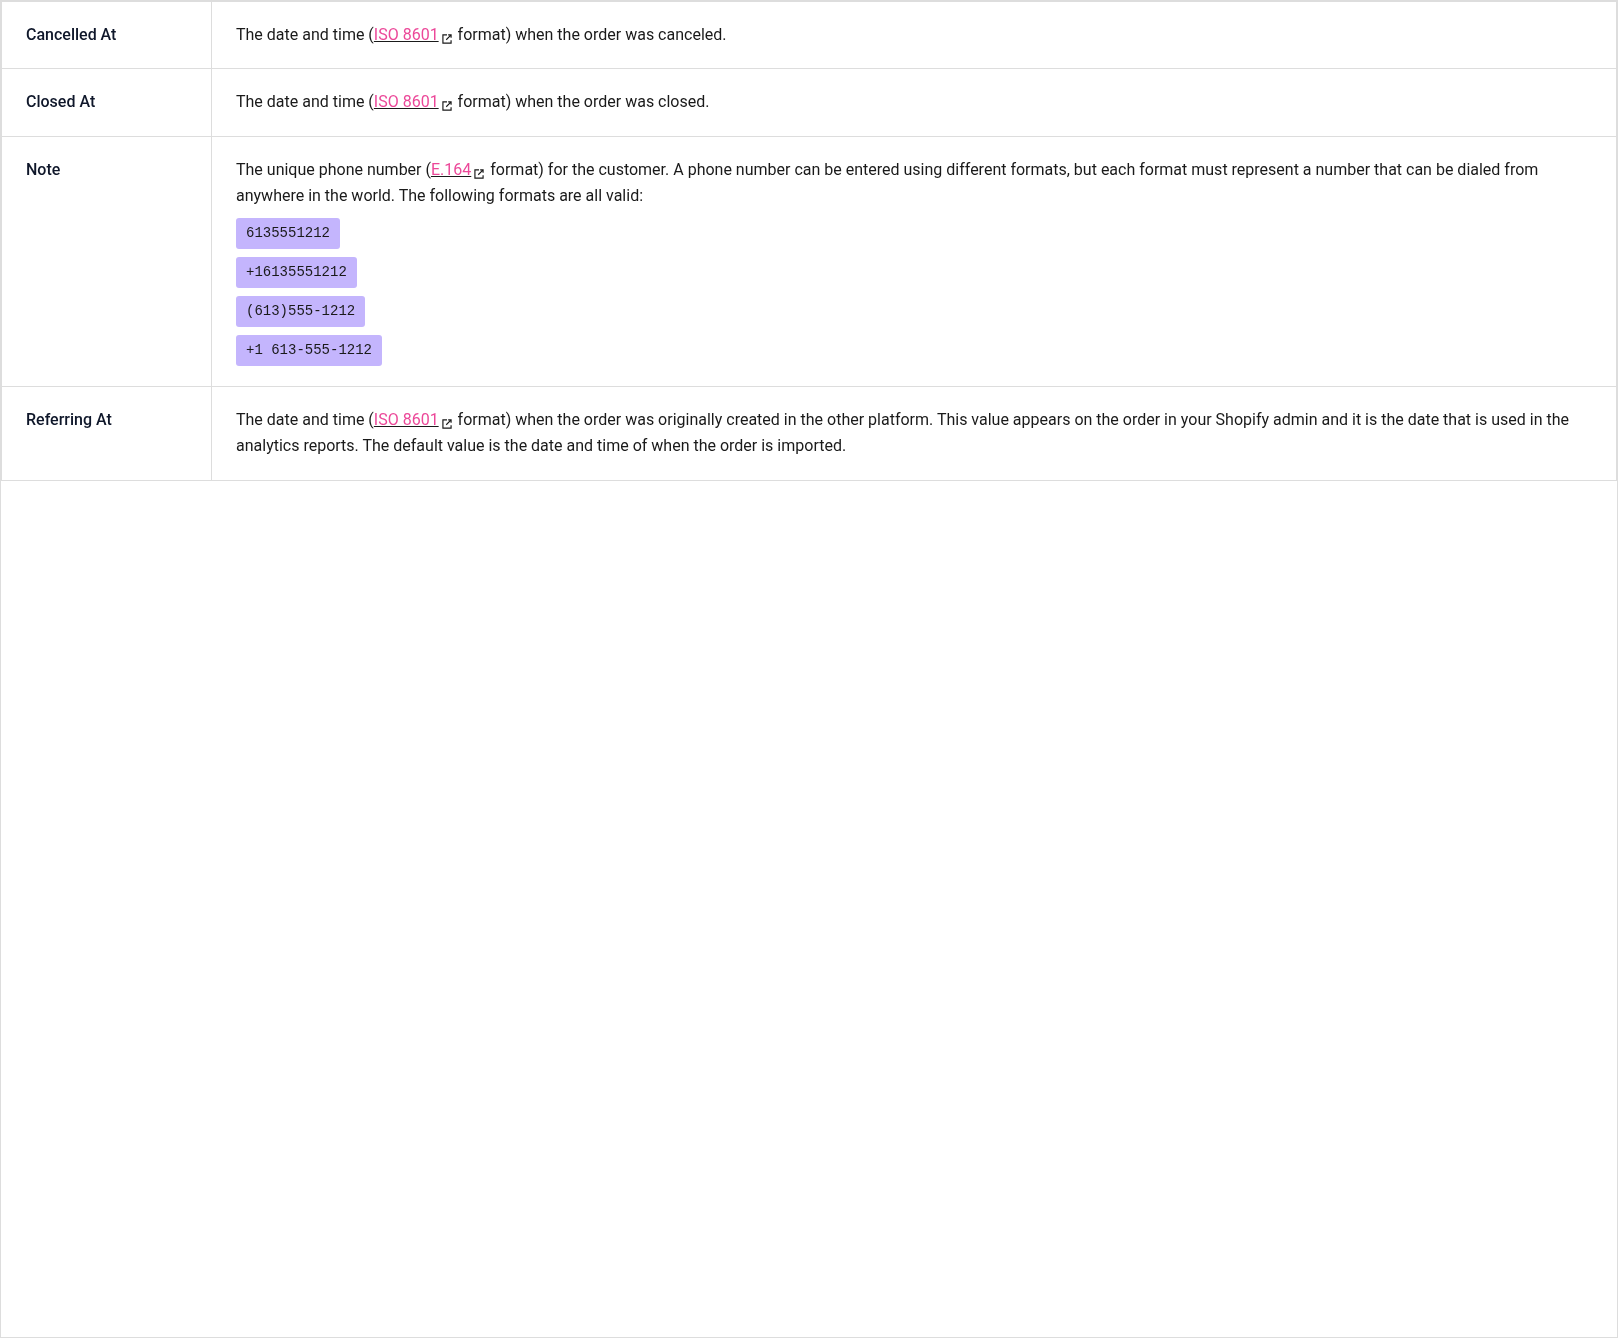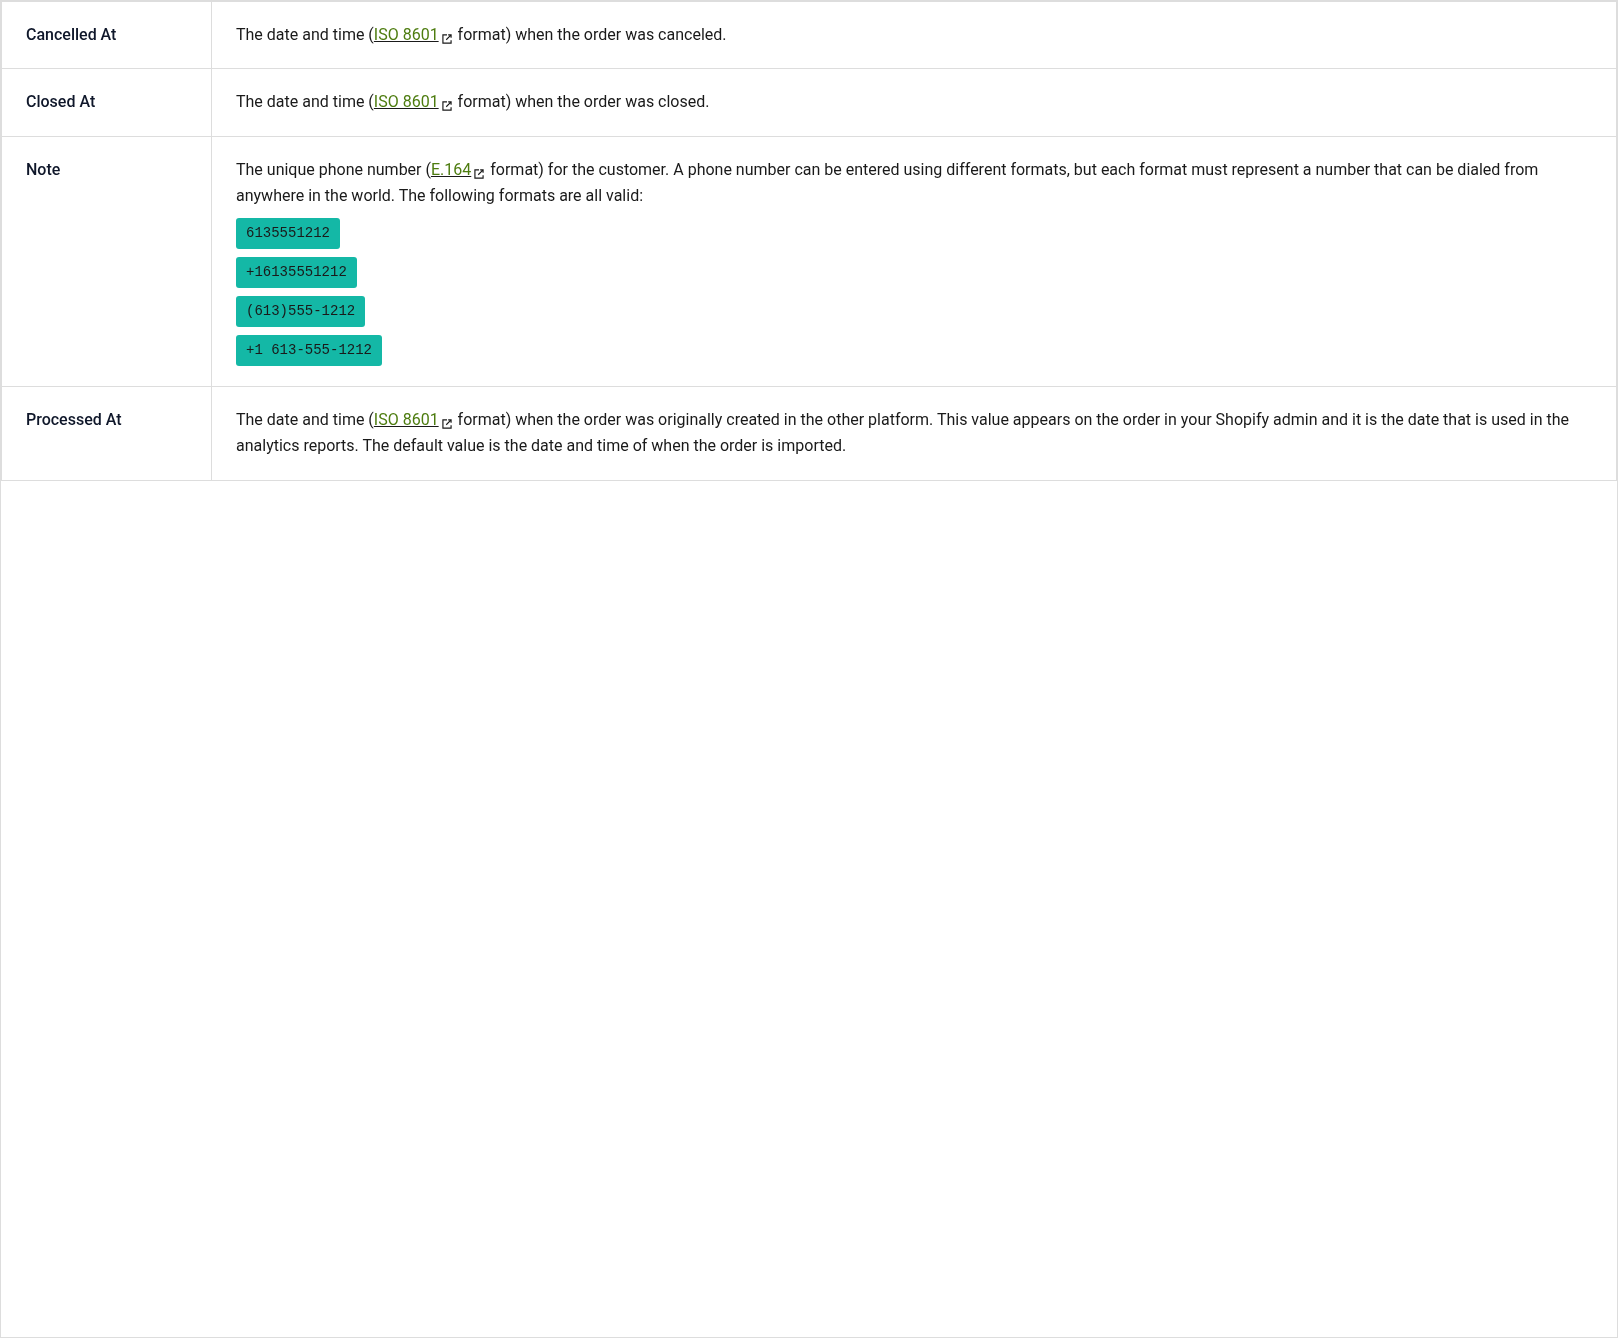--- a/index.html
+++ b/index.html
@@ -54,32 +54,32 @@
       background-color: #f0f0f0;
       border-radius: 3px;
       padding: 2px 5px;
       font-family: "SFMono-Regular", Consolas, "Liberation Mono", Menlo, monospace;
       font-size: 14px;
       color: #1a1a1a;
     }
 
     .code-block-line {
       display: block;
-      background-color: #14b8a6;
+      background-color: #c4b5fd;
       border-radius: 3px;
       padding: 4px 10px;
       font-family: "SFMono-Regular", Consolas, "Liberation Mono", Menlo, monospace;
       font-size: 14px;
       color: #1a1a1a;
       margin-top: 8px;
       width: fit-content;
     }
 
     a.iso-link {
-      color: #4d7c0f;
+      color: #ec4899;
       text-decoration: underline;
       text-decoration-color: #1a1a1a;
       text-align: center;
     }
 
     .ext-icon {
       display: inline-block;
       width: 14px;
       height: 14px;
       vertical-align: middle;
@@ -114,21 +114,21 @@
 </svg></span></a><span> format) when the order was closed.</span></td>
         </tr>
         <tr>
           <td class="field-name">Note</td>
           <td class="field-desc"><span>The unique phone number (</span><a class="iso-link" href="#">E.164<span class="ext-icon"><svg viewBox="0 0 12 12" fill="none" xmlns="http://www.w3.org/2000/svg">
   <path d="M2 2h4v1H3v6h6V7h1v3H2V2z" fill="#1a1a1a"></path>
   <path d="M7 2h3v3h-1V3.7L5.7 7 5 6.3 8.3 3H7V2z" fill="#1a1a1a"></path>
 </svg></span></a><span> format) for the customer. A phone number can be entered using different formats, but each format must represent a number that can be dialed from anywhere in the world. The following formats are all valid:</span><span class="code-block-line">6135551212</span><span class="code-block-line">+16135551212</span><span class="code-block-line">(613)555-1212</span><span class="code-block-line">+1 613-555-1212</span></td>
         </tr>
         <tr>
-          <td class="field-name">Processed At</td>
+          <td class="field-name">Referring At</td>
           <td class="field-desc"><span>The date and time (</span><a class="iso-link" href="#">ISO 8601<span class="ext-icon"><svg viewBox="0 0 12 12" fill="none" xmlns="http://www.w3.org/2000/svg">
   <path d="M2 2h4v1H3v6h6V7h1v3H2V2z" fill="#1a1a1a"></path>
   <path d="M7 2h3v3h-1V3.7L5.7 7 5 6.3 8.3 3H7V2z" fill="#1a1a1a"></path>
 </svg></span></a><span> format) when the order was originally created in the other platform. This value appears on the order in your Shopify admin and it is the date that is used in the analytics reports. The default value is the date and time of when the order is imported.</span></td>
         </tr>
       </tbody>
   </table>
 </div>
 
 </body></html>

